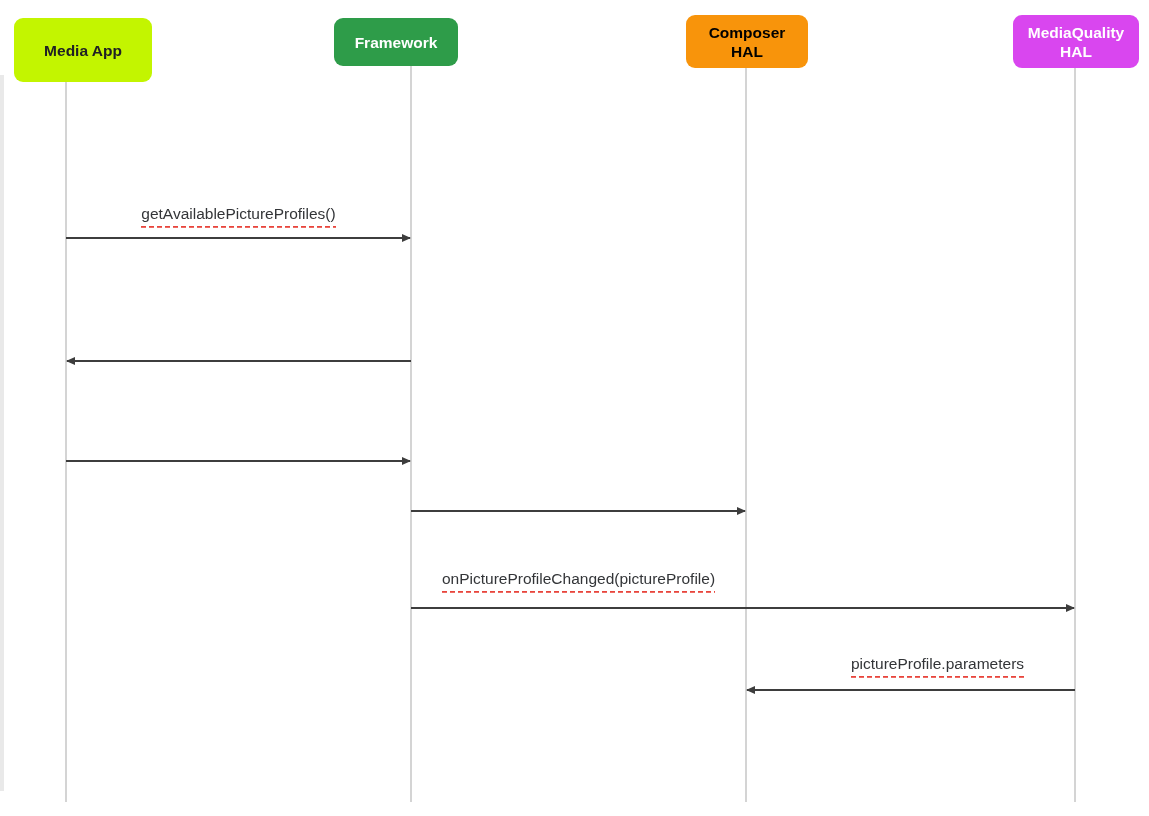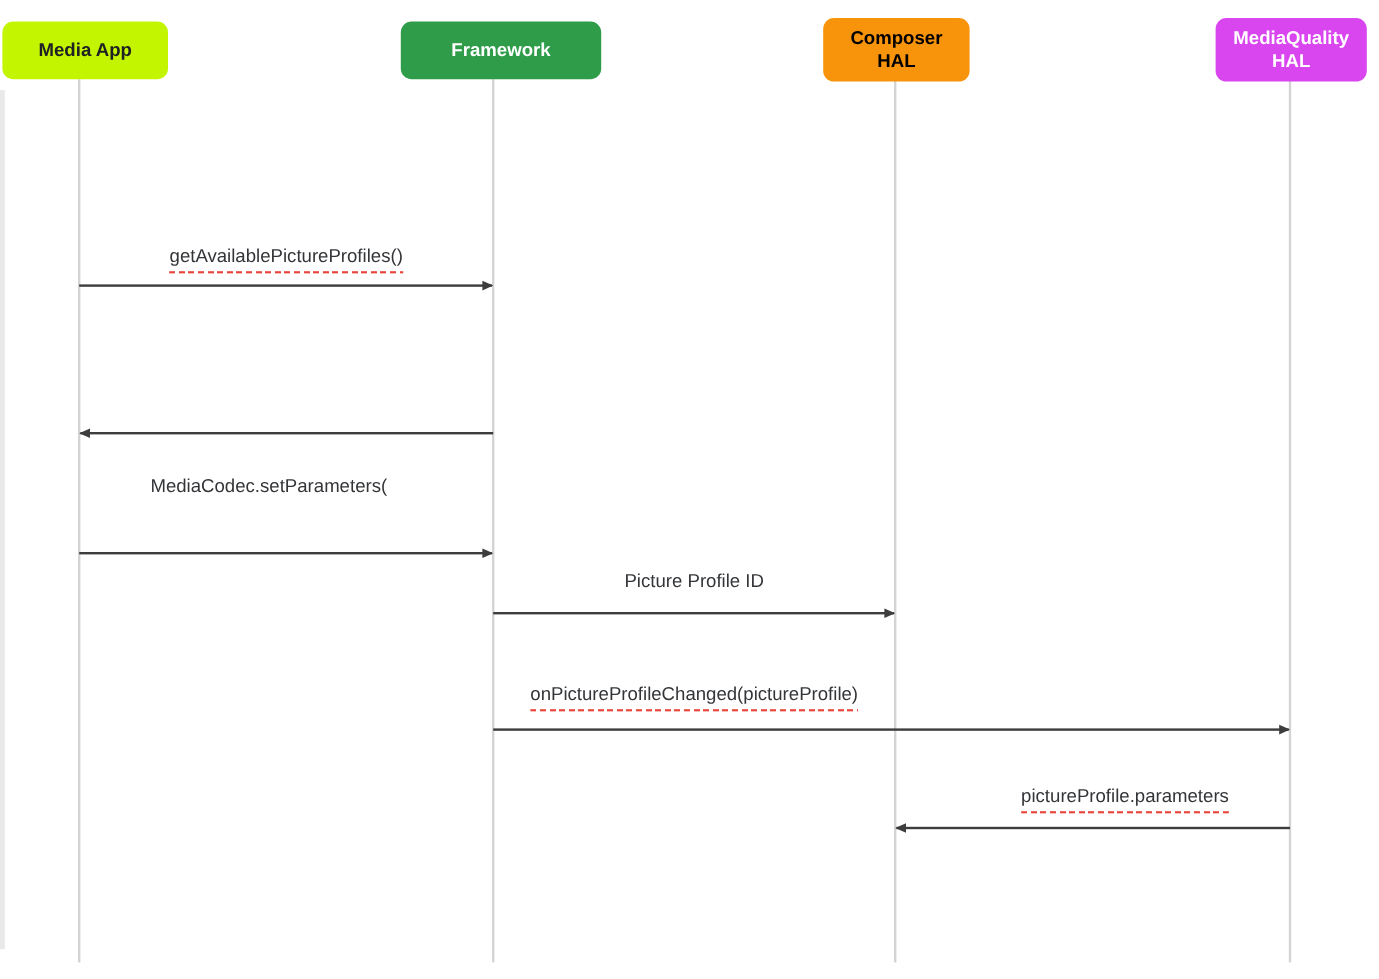--- a/index.html
+++ b/index.html
@@ -37,24 +37,24 @@
 
 <div class="canvas">
 
   <div class="page-edge"></div>
 
   <div class="lifeline" style="left:65px;"></div>
   <div class="lifeline" style="left:410px;"></div>
   <div class="lifeline" style="left:745px;"></div>
   <div class="lifeline" style="left:1074px;"></div>
 
-  <div class="actor" style="left: 2px; top: 18px; width: 138px; height: 48px; background-color: rgb(195, 245, 0); color: rgb(32, 33, 36);">
+  <div class="actor" style="left: 14px; top: 18px; width: 138px; height: 64px; background-color: rgb(195, 245, 0); color: rgb(32, 33, 36);">
     <span>Media App</span>
   </div>
-  <div class="actor" style="left: 334px; top: 18px; width: 167px; height: 48px; background-color: rgb(46, 156, 73); color: rgb(255, 255, 255);">
+  <div class="actor" style="left: 334px; top: 18px; width: 124px; height: 48px; background-color: rgb(46, 156, 73); color: rgb(255, 255, 255);">
     <span>Framework</span>
   </div>
   <div class="actor" style="left: 686px; top: 15px; width: 122px; height: 53px; background-color: rgb(248, 148, 11); color: #000000;">
     <span>Composer HAL</span>
   </div>
   <div class="actor" style="left: 1013px; top: 15px; width: 126px; height: 53px; background-color: #d946ef; color: rgb(255, 255, 255);">
     <span>MediaQuality HAL</span>
   </div>
 
   <div class="mlabel" style="left:66px;top:202px;width:345px;text-align:center;">
@@ -62,29 +62,25 @@
   </div>
   <div class="arrow right" style="left:66px;top:237px;width:344px;">
     <span class="head"></span>
   </div>
 
   <div class="arrow left" style="left:67px;top:360px;width:344px;">
     <span class="head"></span>
   </div>
 
   <div class="mlabel" style="left:28px;top:394px;width:392px;">
-    <div>MediaCodec.setParameters(</div>
   </div>
   <div class="arrow right" style="left:66px;top:460px;width:344px;">
     <span class="head"></span>
   </div>
 
-  <div class="mlabel" style="left:411px;top:473px;width:335px;">
-    <span>Picture Profile ID</span>
-  </div>
   <div class="arrow right" style="left:411px;top:510px;width:334px;">
     <span class="head"></span>
   </div>
 
   <div class="mlabel" style="left:411px;top:567px;width:335px;text-align:center;">
     <span class="sq">onPictureProfileChanged(pictureProfile)</span>
   </div>
   <div class="arrow right" style="left:411px;top:607px;width:663px;">
     <span class="head"></span>
   </div>

